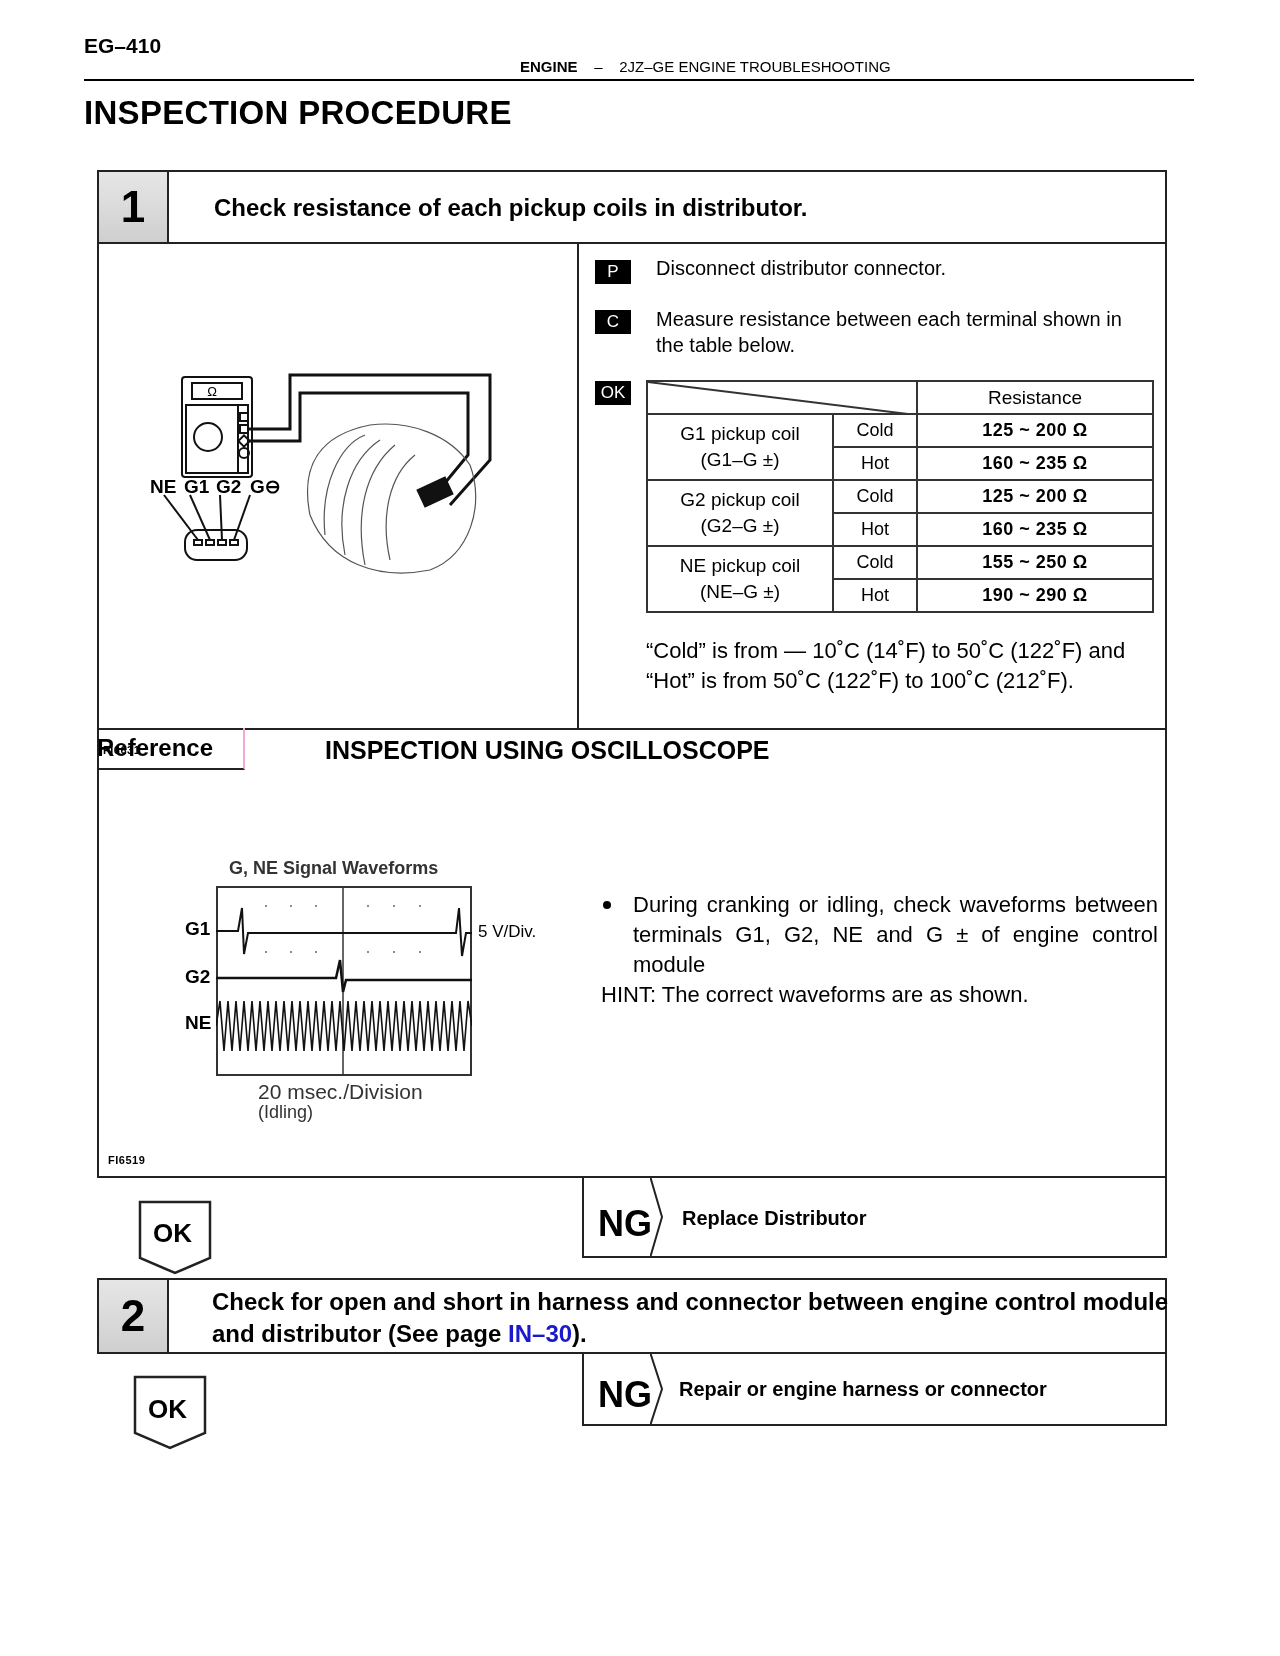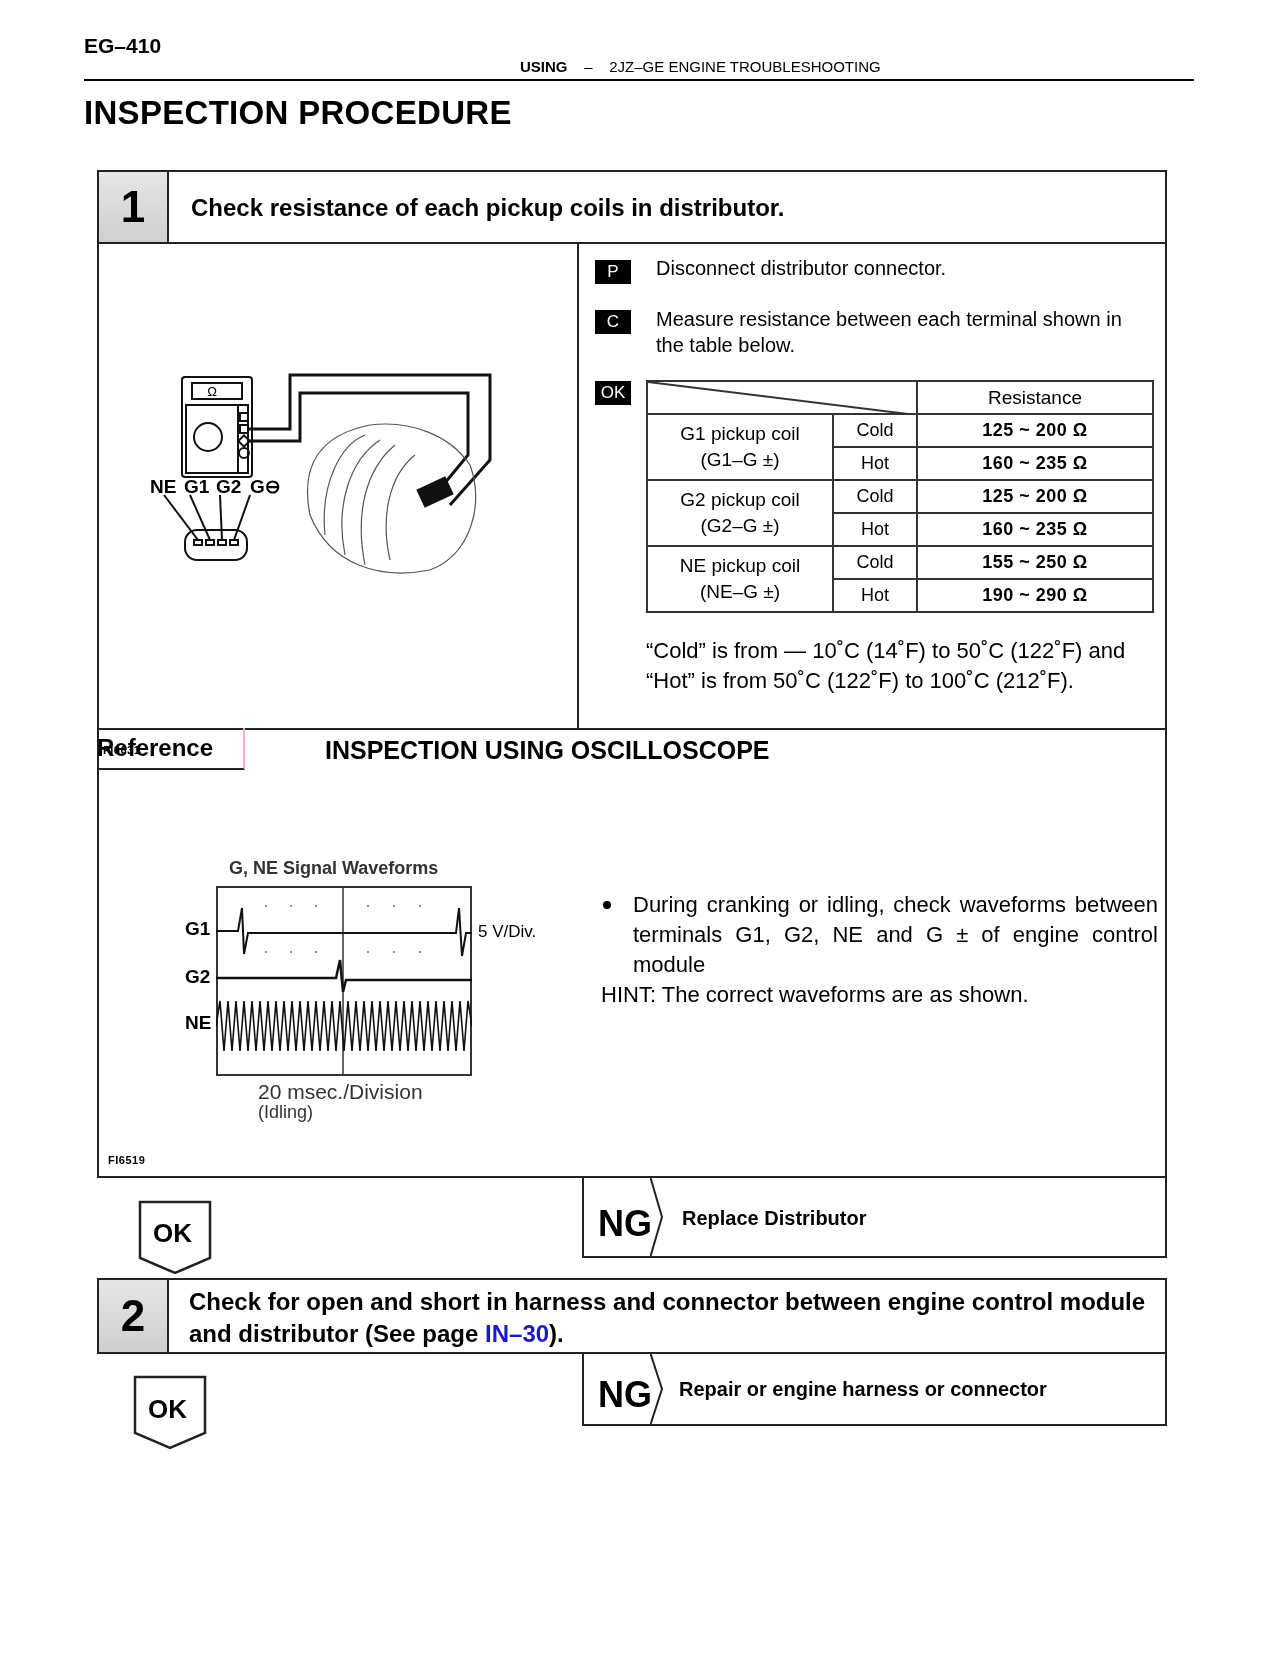--- a/index.html
+++ b/index.html
@@ -6,21 +6,21 @@
   body { width:1280px; height:1656px; position:relative; font-family:"Liberation Sans", sans-serif; color:#000; overflow:hidden; }
   .abs { position:absolute; }
   .page-no { left:84px; top:34px; font-size:21px; font-weight:bold; }
   .running-head { left:520px; top:58px; font-size:15px; }
   .running-head b { font-weight:bold; }
   .head-rule { left:84px; top:79px; width:1110px; height:2px; background:#000; }
   .title { left:84px; top:94px; font-size:33px; font-weight:bold; letter-spacing:0.3px; }
 
   .box { border:2px solid #222; box-sizing:border-box; }
   .step-num { background:linear-gradient(180deg,#e6e6e6,#cfcfcf); border-right:2px solid #222; box-sizing:border-box; display:flex; align-items:center; justify-content:center; font-size:44px; font-weight:bold; }
-  .step-title { font-size:24px; font-weight:bold; line-height:32px; }
+  .step-title { font-size:24px; font-weight:bold; line-height:32px;margin-left:23px; }
 
   .tag { background:#000; color:#fff; font-size:17px; width:36px; height:24px; display:flex; align-items:center; justify-content:center; }
   .instr { font-size:20px; line-height:26px; }
 
   table.res { border-collapse:collapse; position:absolute; left:646px; top:380px; width:508px; }
   table.res td { border:2px solid #333; height:31px; text-align:center; font-size:19px; padding:0; }
   table.res td.cond { font-weight:normal; font-size:18px; width:82px; }
   table.res td.val { font-weight:bold; font-size:18px; letter-spacing:0.5px; }
   table.res td.coil { line-height:26px; width:184px; }
 
@@ -36,21 +36,21 @@
   .ng-box { position:absolute; border:2px solid #222; border-right:2px solid #222; box-sizing:border-box; }
   .ng-label { font-size:36px; font-weight:bold; }
   .ng-text { font-size:20px; font-weight:bold; }
   .link { color:#1a1acc; }
 </style>
 </head>
 <body>
 
 <div class="abs page-no">EG–410</div>
 <div class="abs running-head">
-  <b>USING</b>
+  <b>ENGINE</b>
   &nbsp;&nbsp;&nbsp;<span>–</span>&nbsp;&nbsp;&nbsp;
   <span>2JZ–GE ENGINE TROUBLESHOOTING</span>
 </div>
 <div class="abs head-rule"></div>
 <div class="abs title">INSPECTION PROCEDURE</div>
 
 <div class="abs box" style="left:97px; top:170px; width:1070px; height:74px;">
   <div class="abs step-num" style="left:0; top:0; width:70px; height:70px;">1</div>
   <div class="abs step-title" style="left:92px; top:20px;">Check resistance of each pickup coils in distributor.</div>
 </div>

